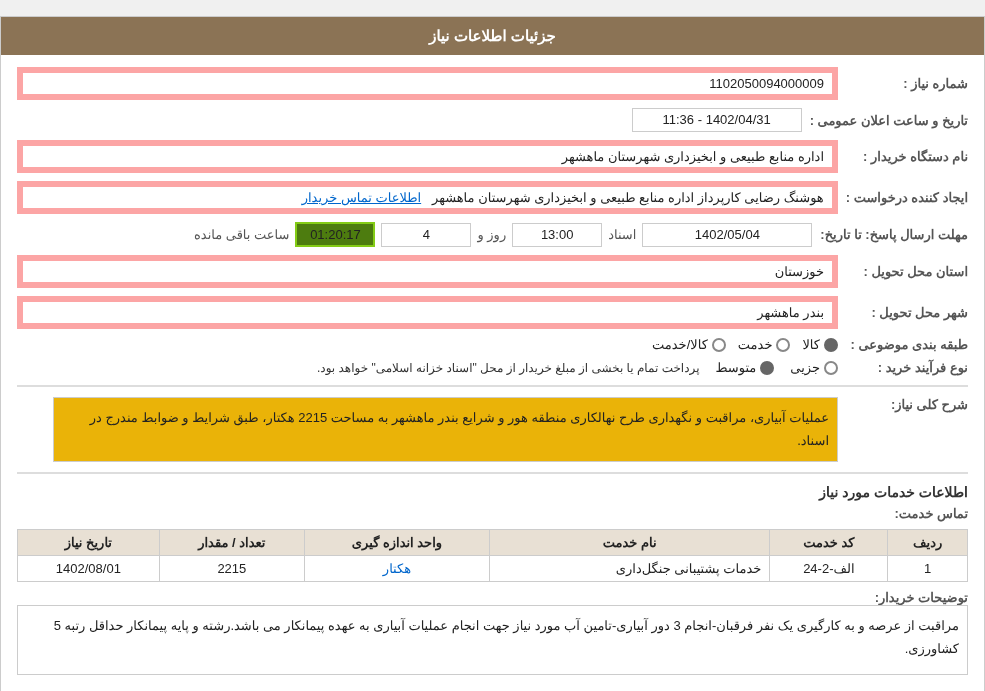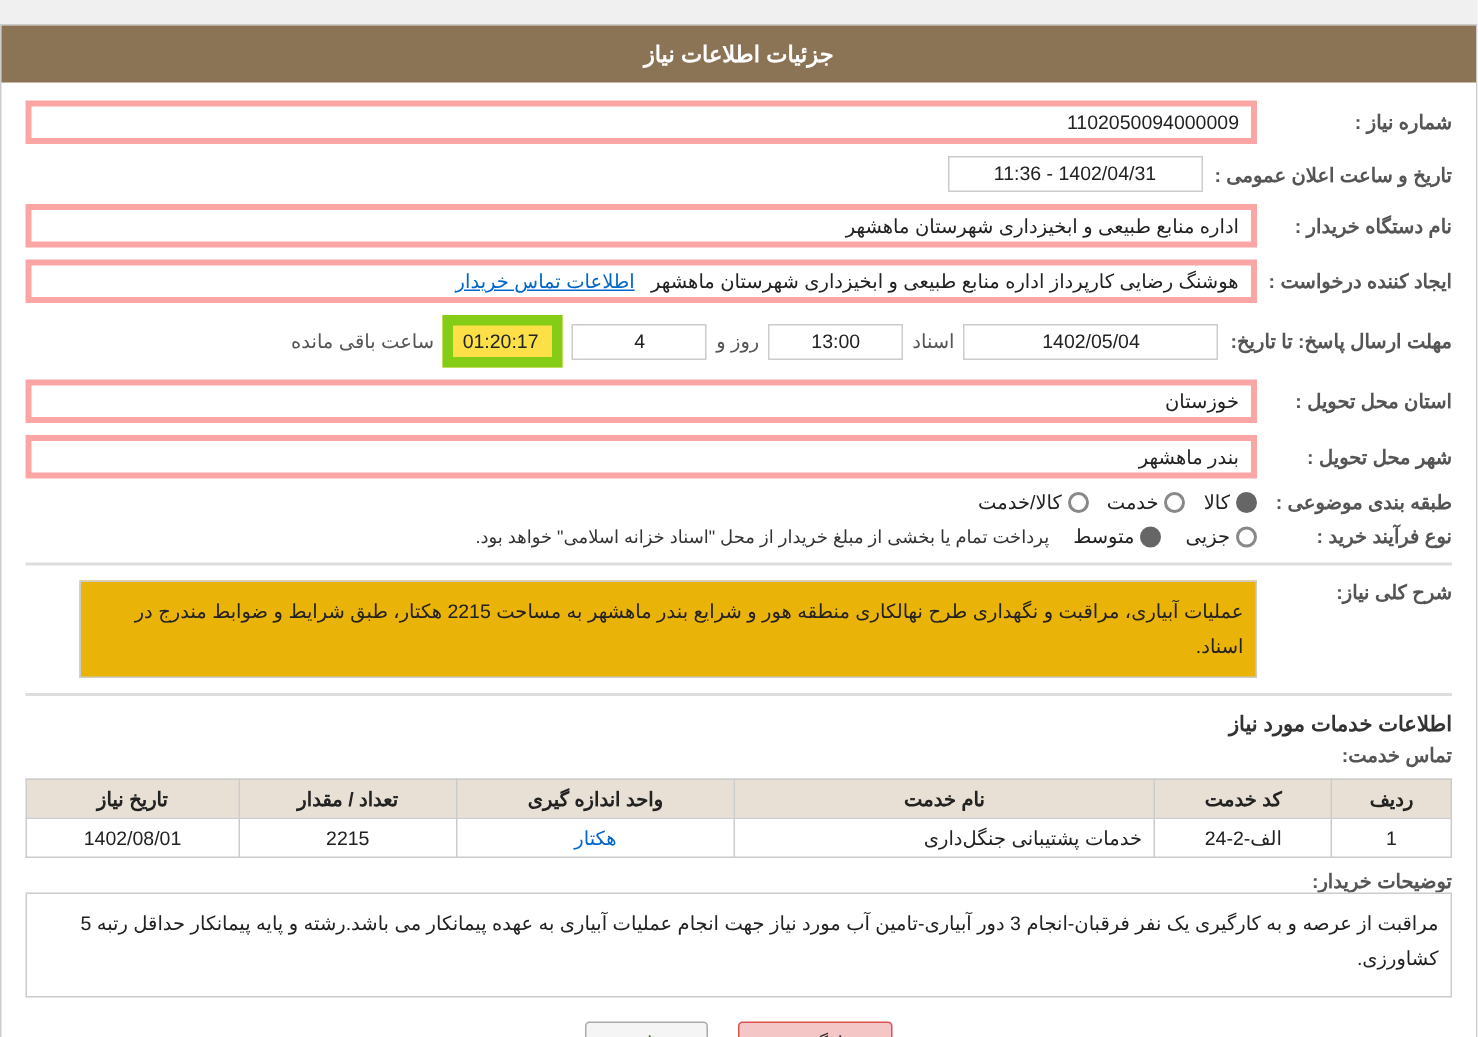--- a/index.html
+++ b/index.html
@@ -35,21 +35,21 @@
     }
     .label {
       color: #555;
       font-weight: bold;
       white-space: nowrap;
       min-width: 130px;
       text-align: right;
       padding-left: 8px;
     }
     .value-box {
-      border: 4px solid #fca5a5;
+      border: 6px solid #fca5a5;
       background: #fff;
       padding: 3px 8px;
       min-height: 24px;
       flex: 1;
     }
     .info-section-title {
       font-weight: bold;
       font-size: 14px;
       color: #333;
       margin: 10px 0 6px 0;
@@ -179,26 +179,26 @@
     .btn-print {
       background: #f5f5f5;
       color: #4d7c0f;
     }
     .btn-back {
       background: #f5c6c6;
       color: #333;
       border-color: #d9534f;
     }
     .remaining-box {
-      border: 7px solid #84cc16;
-      background: #fde047;
+      border: 2px solid #84cc16;
+      background: #4d7c0f;
       padding: 3px 6px;
       min-height: 24px;
       width: 80px;
-      text-align: left;
+      text-align: center;
     }
     .relative-wrapper {
       position: relative;
     }
   </style>
 </head>
 <body>
 
 <div class="main-container">
 

